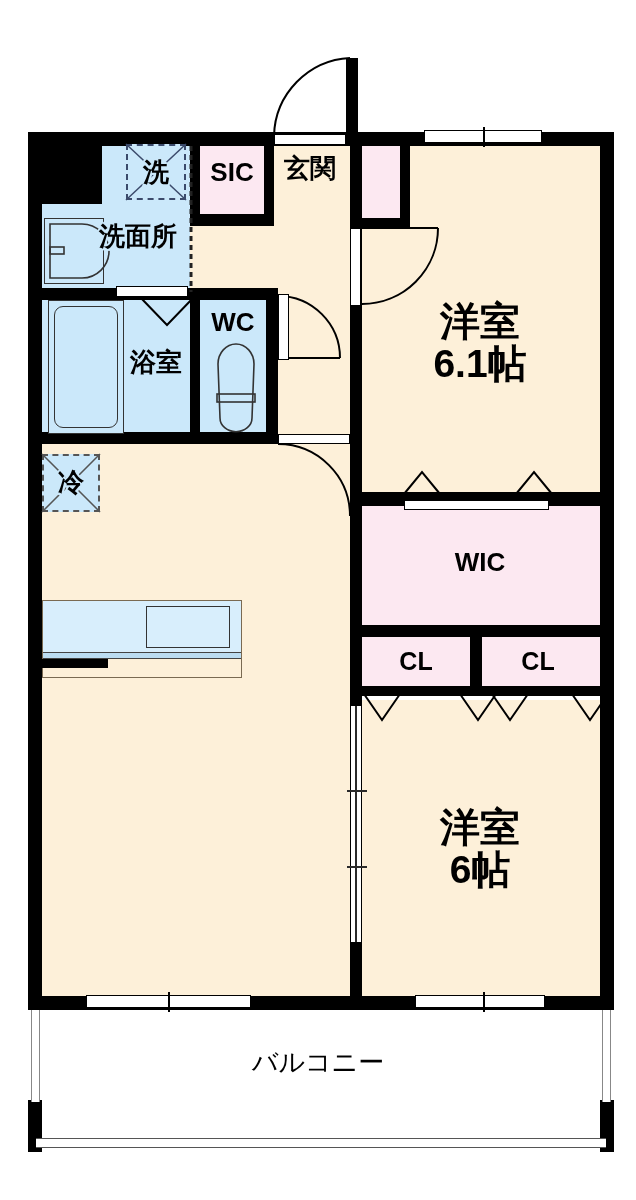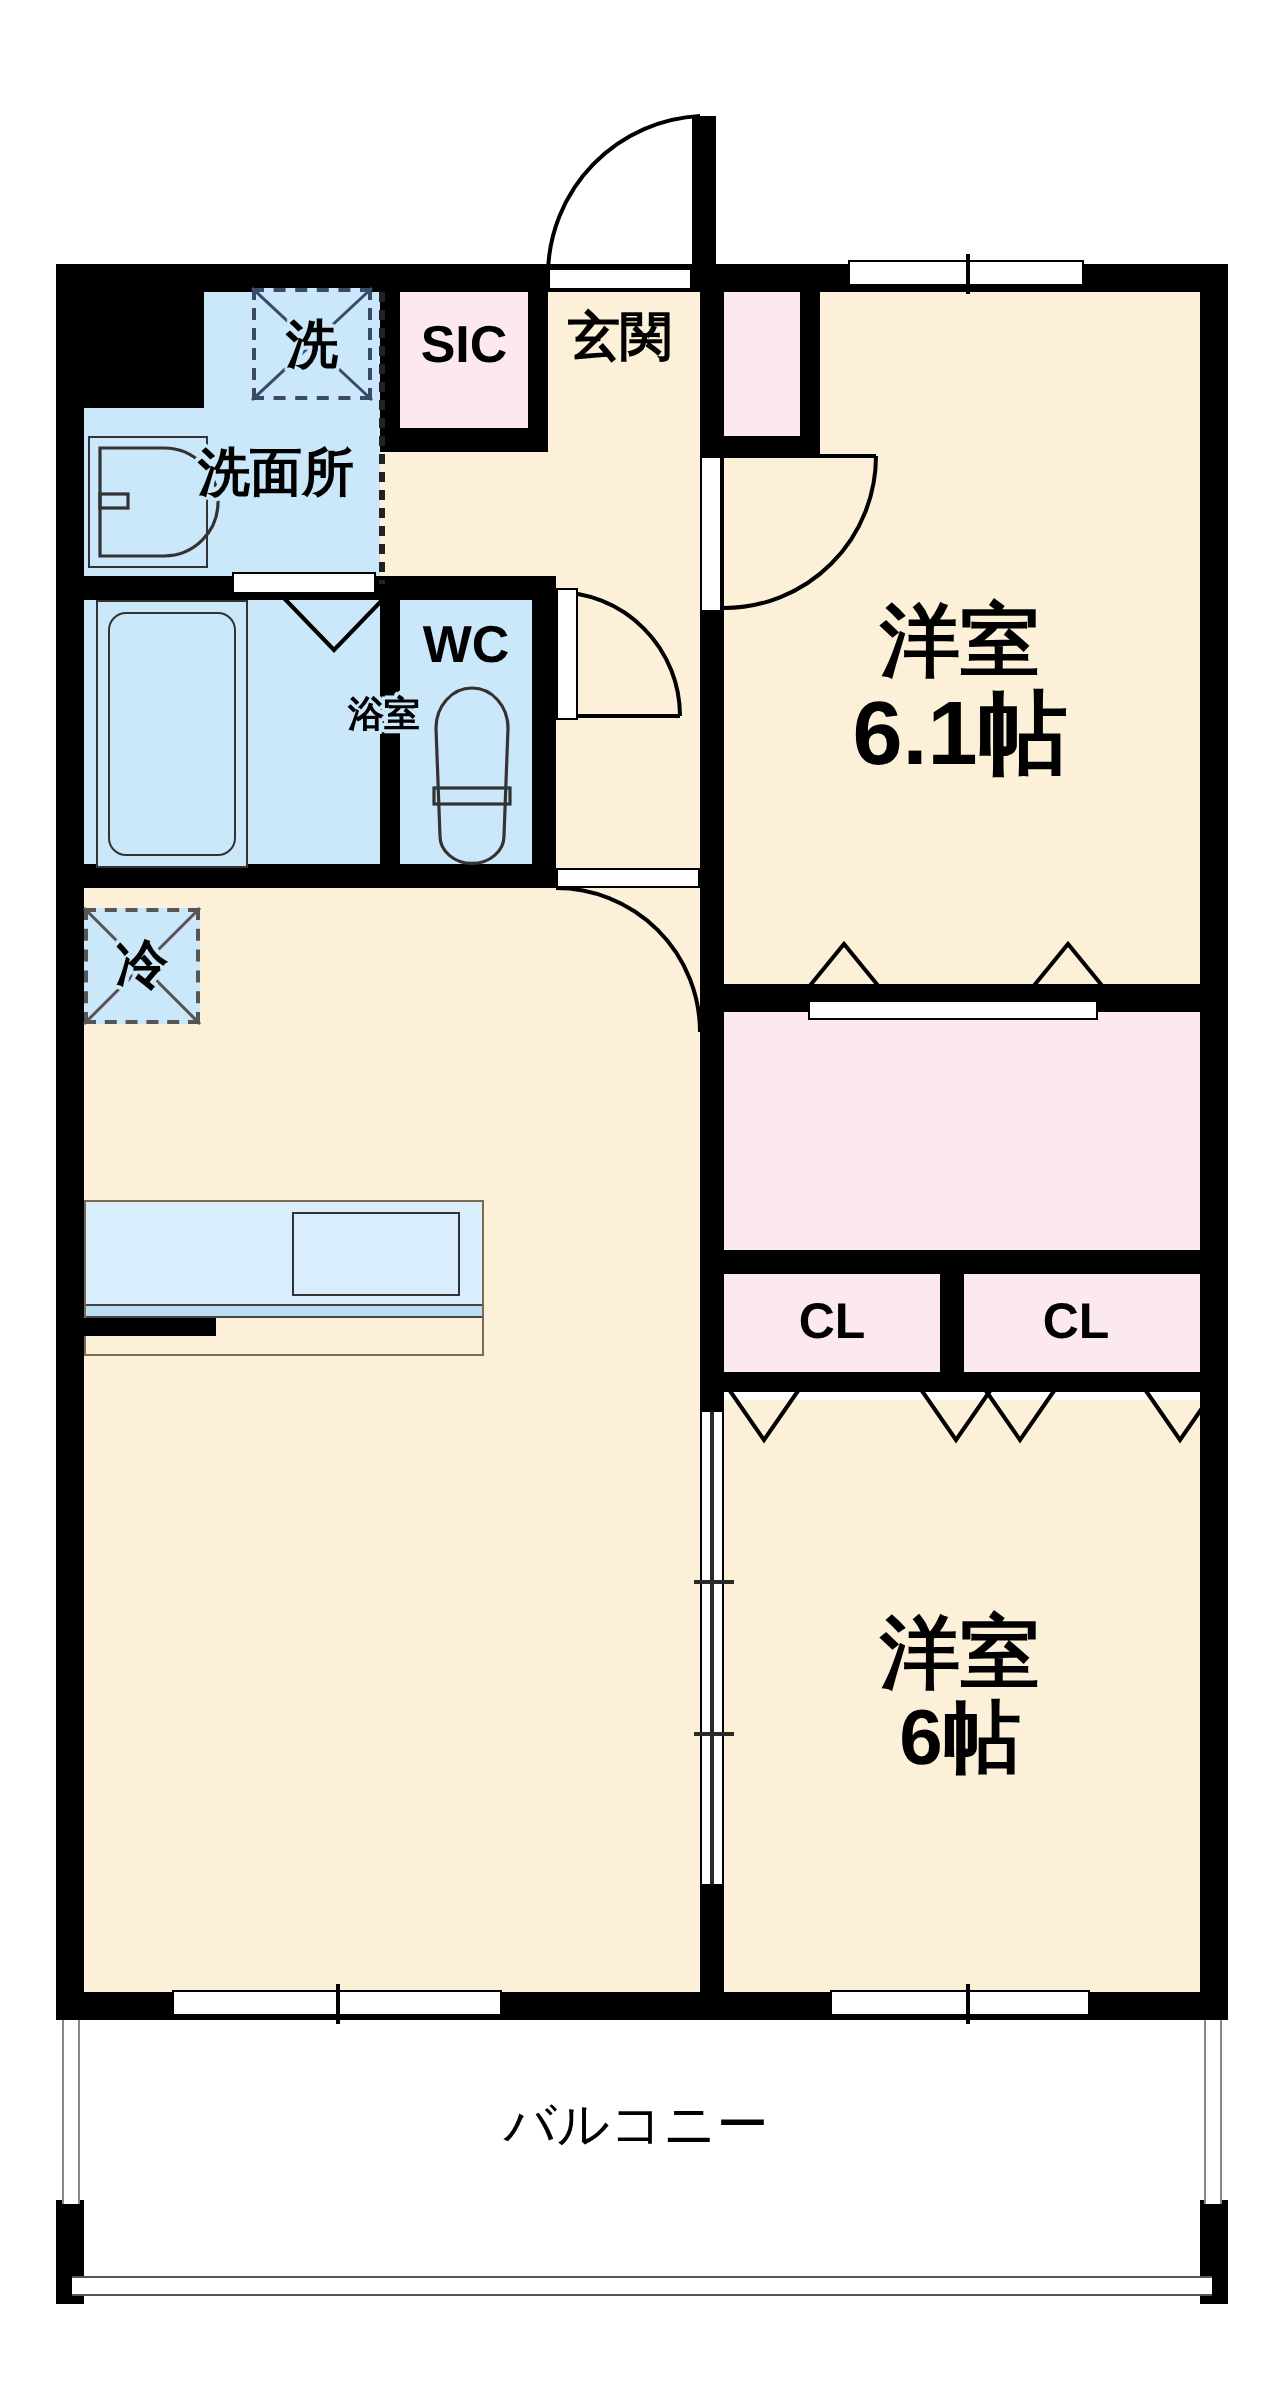--- a/index.html
+++ b/index.html
@@ -216,38 +216,39 @@
 
   <div class="wall" style="left:28px;top:1100px;width:14px;height:52px;"></div>
   <div class="wall" style="left:600px;top:1100px;width:14px;height:52px;"></div>
   <div class="rect" style="left:31px;top:1010px;width:9px;height:92px;background:#fff;border-left:1.5px solid #888;border-right:1.5px solid #888;"></div>
   <div class="rect" style="left:602px;top:1010px;width:9px;height:92px;background:#fff;border-left:1.5px solid #888;border-right:1.5px solid #888;"></div>
   <div class="rect" style="left:36px;top:1138px;width:570px;height:10px;background:#fff;border-top:1.5px solid #555;border-bottom:1.5px solid #555;"></div>
 
 
   <div class="lbl" style="left:390px;top:300px;width:180px;font-size:40px;">
     <div>洋室</div>
-    <div style="font-size:45px;">6.1帖</div>
+    <div style="font-size:39px;">6.1帖</div>
   </div>
 
   <div class="lbl" style="left:390px;top:806px;width:180px;font-size:40px;">
     <div>洋室</div>
     <div style="font-size:39px;text-align:center;">6帖</div>
   </div>
 
   <div class="lbl" style="left:274px;top:154px;width:72px;font-size:26px;">玄関</div>
 
   <div class="lbl onpink" style="left:200px;top:158px;width:64px;font-size:26px;">SIC</div>
 
   <div class="lbl onblue" style="left:86px;top:222px;width:104px;font-size:26px;">洗面所</div>
 
-  <div class="lbl onblue" style="left:122px;top:348px;width:68px;font-size:18px;margin-left:36px;">浴室</div>
+  <div class="lbl onblue" style="left:122px;top:348px;width:68px;font-size:26px;">浴室</div>
 
   <div class="lbl onblue" style="left:203px;top:308px;width:60px;font-size:26px;">WC</div>
 
+  <div class="lbl onpink" style="left:410px;top:548px;width:140px;font-size:26px;">WIC</div>
 
   <div class="lbl onpink" style="left:372px;top:648px;width:88px;font-size:25px;">CL</div>
 
   <div class="lbl onpink" style="left:494px;top:648px;width:88px;font-size:25px;">CL</div>
 
   <div class="lbl onwhite" style="left:218px;top:1048px;width:200px;font-size:26px;font-weight:normal;">バルコニー</div>
 
   <div class="lbl onblue" style="left:126px;top:158px;width:60px;font-size:26px;">洗</div>
 
   <div class="lbl onblue" style="left:42px;top:468px;width:58px;font-size:26px;">冷</div>

